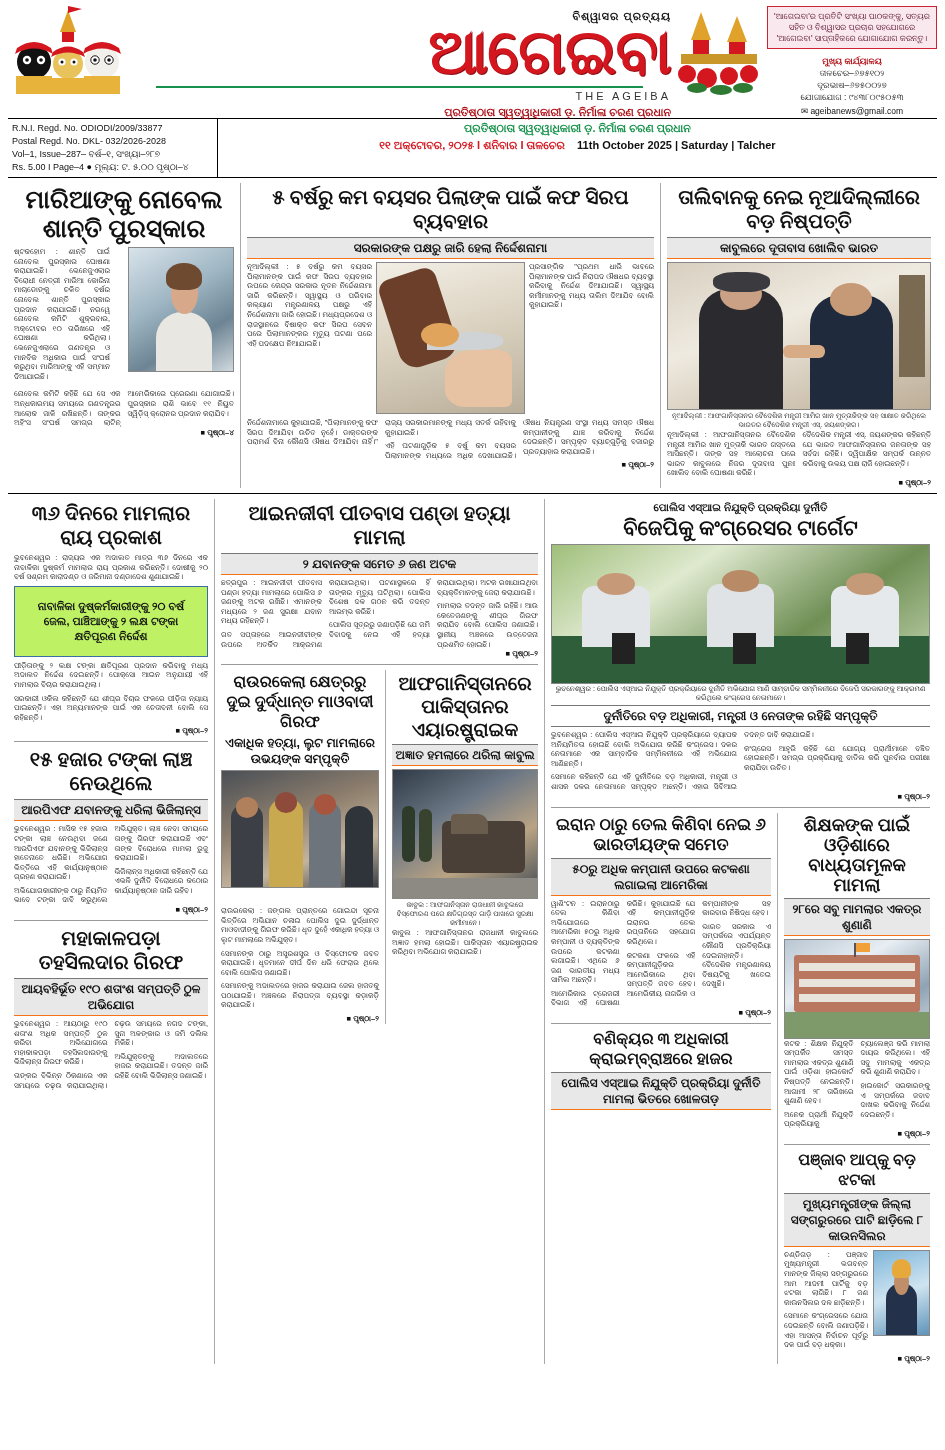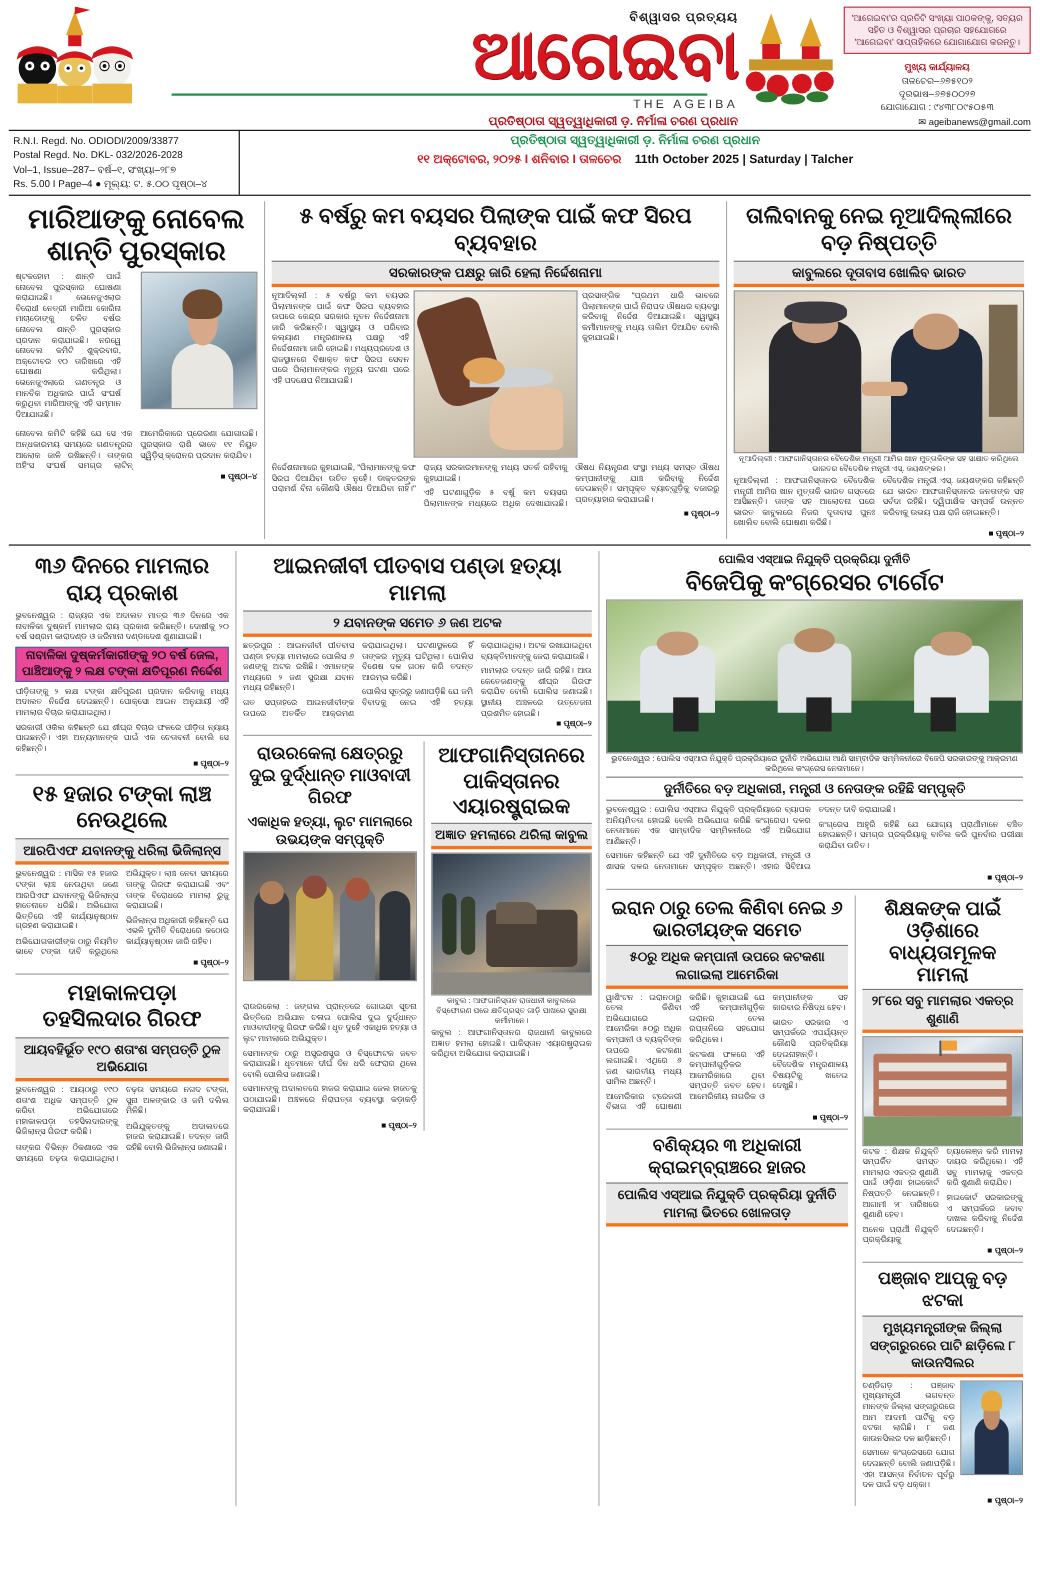--- a/index.html
+++ b/index.html
@@ -28,21 +28,21 @@
     text-shadow: 1px 1px 0 #8d0d13;
     margin-top:-2px;
   }
   .mh-sub { font-size:11px; letter-spacing:3px; color:#333; margin-top:2px; }
   .mh-rule { height:2px; background:#16924b; margin:3px 28px 0 28px; }
   .mh-editor { font-size:11px; color:#b01018; margin-top:4px; font-weight:bold; }
 
   .promo-box { border:1px solid #c23; background:#f9e9ef; padding:4px 5px; font-size:8.2px; line-height:11px; color:#5a0e2a; text-align:center; }
   .mh-contact { margin-top:6px; font-size:8.5px; line-height:12px; text-align:center; color:#222;}
   .mh-contact .hd { color:#b01018; font-weight:bold; }
-  .mh-mail { font-size:8.5px; text-align:right; margin-top:3px; color:#111; }
+  .mh-mail { font-size:8.5px; text-align:center; margin-top:3px; color:#111; }
 
   
   .inforow { display:flex; border-top:1px solid #000; border-bottom:1px solid #000; margin-top:4px; font-size:9px; }
   .info-left { width:210px; padding:3px 4px; line-height:13px; border-right:1px solid #000;}
   .info-mid { flex:1; padding:3px 8px; text-align:center; line-height:13px; }
   .info-mid .brand { font-size:11px; color:#16924b; font-weight:bold; }
   .info-date { text-align:center; font-weight:bold; font-size:11px; padding-top:4px; }
   .info-date .red { color:#d4161f; }
 
   
@@ -60,36 +60,36 @@
   h2.head {
     font-family:"Liberation Serif", serif;
     font-size:20px; line-height:24px; text-align:center; margin:2px 0 4px 0; font-weight:bold; color:#111;
   }
   h3.head {
     font-family:"Liberation Serif", serif;
     font-size:16px; line-height:20px; text-align:center; margin:2px 0 3px 0; font-weight:bold; color:#111;
   }
   .subhead {
     text-align:center; font-size:12px; line-height:16px; font-weight:bold;
-    background:#e8e8e8; border-top:1px solid #777; border-bottom:3px solid #f97316;
+    background:#e8e8e8; border-top:1px solid #777; border-bottom:1px solid #f97316;
     padding:2px 3px; margin:3px 0;
   }
   .subhead.plain { background:transparent; border:none; padding:0; font-size:12.5px; }
   .kicker { text-align:center; font-size:10.5px; font-weight:bold; margin:2px 0; }
 
   .body { font-size:7.4px; line-height:9.6px; text-align:justify; color:#111; }
   .body p { margin:0 0 4px 0; }
   .cols2 { column-count:2; column-gap:7px; }
   .cols3 { column-count:3; column-gap:7px; }
   .end { text-align:right; font-size:7.5px; font-weight:bold; }
 
   .photo { width:100%; background:#c9cfd4; position:relative; overflow:hidden; border:1px solid #888; }
   .cap { font-size:7px; line-height:9px; text-align:center; padding:1px 0; color:#222; }
 
-  .boxnote { border:1px solid #3a6ea5; background:#ec4899; padding:0; text-align:center; font-size:11px; line-height:15px; font-weight:bold; margin:4px 0;}
+  .boxnote { border:1px solid #3a6ea5; background:#bef264; padding:12px; text-align:center; font-size:11px; line-height:15px; font-weight:bold; margin:4px 0;}
   .greenband { background:#127a3d; color:#fff; text-align:center; font-size:12px; font-weight:bold; padding:3px; }
   .ph-b { background:linear-gradient(150deg,#d8e3ea 0%,#9fb6c4 40%,#6d8494 70%,#cfd8de 100%); }
   .ph-d { background:linear-gradient(145deg,#9fbf7a 0%,#dfe9cf 30%,#6f8f55 65%,#c8d9b4 100%); }
   .ph-e { background:linear-gradient(160deg,#4a4f55 0%,#8e7f6e 40%,#c4b49c 70%,#3a3f45 100%); }
   .ph-f { background:linear-gradient(150deg,#b9c6d2 0%,#e8eef3 35%,#8fa3b4 70%,#d4dde4 100%); }
   .ph-h { background:linear-gradient(150deg,#2f3a46 0%,#6c7785 35%,#b9a383 65%,#3d4752 100%); }
 
   .people { position:absolute; inset:0; }
   .p-fig { position:absolute; bottom:0; background:#3a3f48; border-radius:10px 10px 0 0;}
   .p-head { position:absolute; border-radius:50%; background:#c99b7a; }

